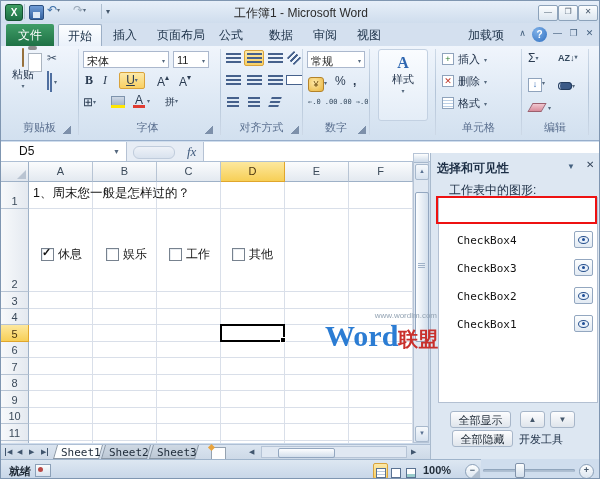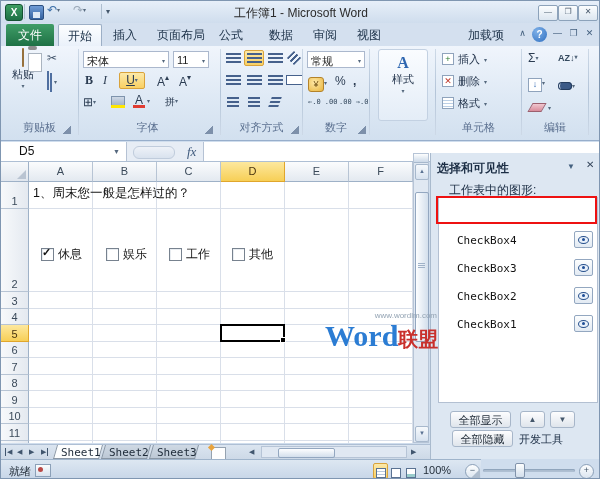--- a/index.html
+++ b/index.html
@@ -108,21 +108,21 @@
   .navb{top:1px;font-size:7px;color:#41566e;}
   .stab{top:0;height:14px;border:1px solid #8a97a5;border-top:none;background:linear-gradient(#cfd9e4,#bcc8d5);
         transform:skewX(-16deg);box-sizing:border-box;}
   .stab.active{background:#fdfefe;z-index:2;}
   .stlbl{top:1px;font-size:11px;color:#1d2a38;font-family:"DejaVu Sans Mono",monospace;z-index:3;}
   .instab{top:2px;width:13px;height:11px;background:#fefefe;border:1px solid #95a2b0;}
   .instab i{position:absolute;left:-3px;top:-3px;width:5px;height:5px;background:#e8a33d;transform:rotate(45deg);}
   .hscroll{top:1px;height:12px;background:#e0e8f2;border:1px solid #b6c4d6;box-sizing:border-box;}
   .hthumb{position:absolute;left:16px;top:1px;width:55px;height:8px;background:linear-gradient(#fdfeff,#d3dfec);border:1px solid #93a7c0;border-radius:2px;}
   
-  .sbar{left:0;top:458px;width:480px;height:21px;background:linear-gradient(#dde7f2,#c6d5e7);border-top:1px solid #9fb4cb;box-sizing:border-box;}
+  .sbar{left:0;top:458px;width:480px;height:21px;background:linear-gradient(#dde7f2,#c6d5e7);border-top:1px solid #9fb4cb;box-sizing:border-box;font-weight:bold;}
   .sready{left:8px;top:4px;font-size:11px;color:#1f2a36;}
   .macroico{left:34px;top:4px;width:14px;height:11px;background:linear-gradient(#fbfdfe,#d8e2ee);border:1px solid #8ba0b8;}
   .macroico i{position:absolute;left:2px;top:2px;width:5px;height:5px;border-radius:50%;background:#b94a48;}
   .viewb{top:3px;width:13px;height:14px;border:1px solid transparent;border-radius:2px;text-align:center;}
   .viewb.sel{background:linear-gradient(#fce9a9,#f9d063);border-color:#d9a33c;}
   .viewb i{display:inline-block;margin-top:3px;width:8px;height:8px;border:1px solid #5a7292;
            background:repeating-linear-gradient(#fff 0 2px,#b9c9dc 2px 3px);}
   .zoomtxt{top:4px;font-size:11px;color:#1f2a36;}
   .zbtn{top:4px;width:13px;height:13px;border:1px solid #8ba0b8;border-radius:50%;background:linear-gradient(#fdfefe,#dbe5f0);
         text-align:center;line-height:11px;font-size:9px;color:#44576b;}

